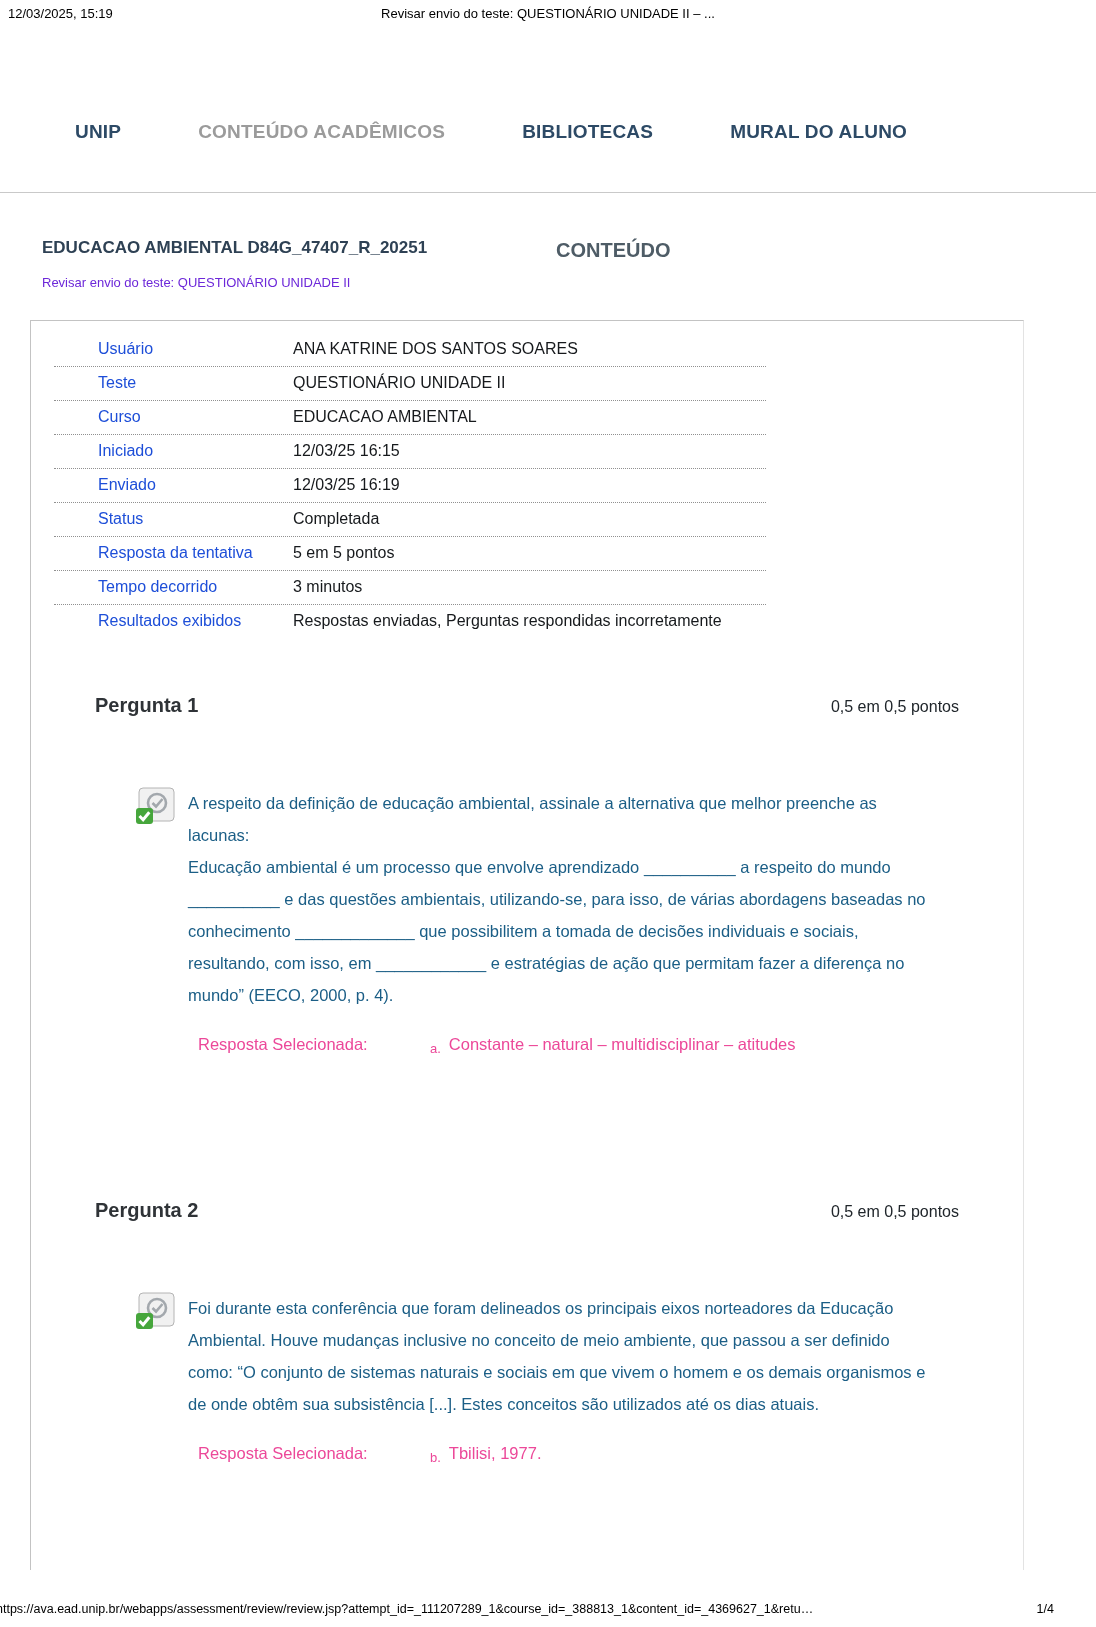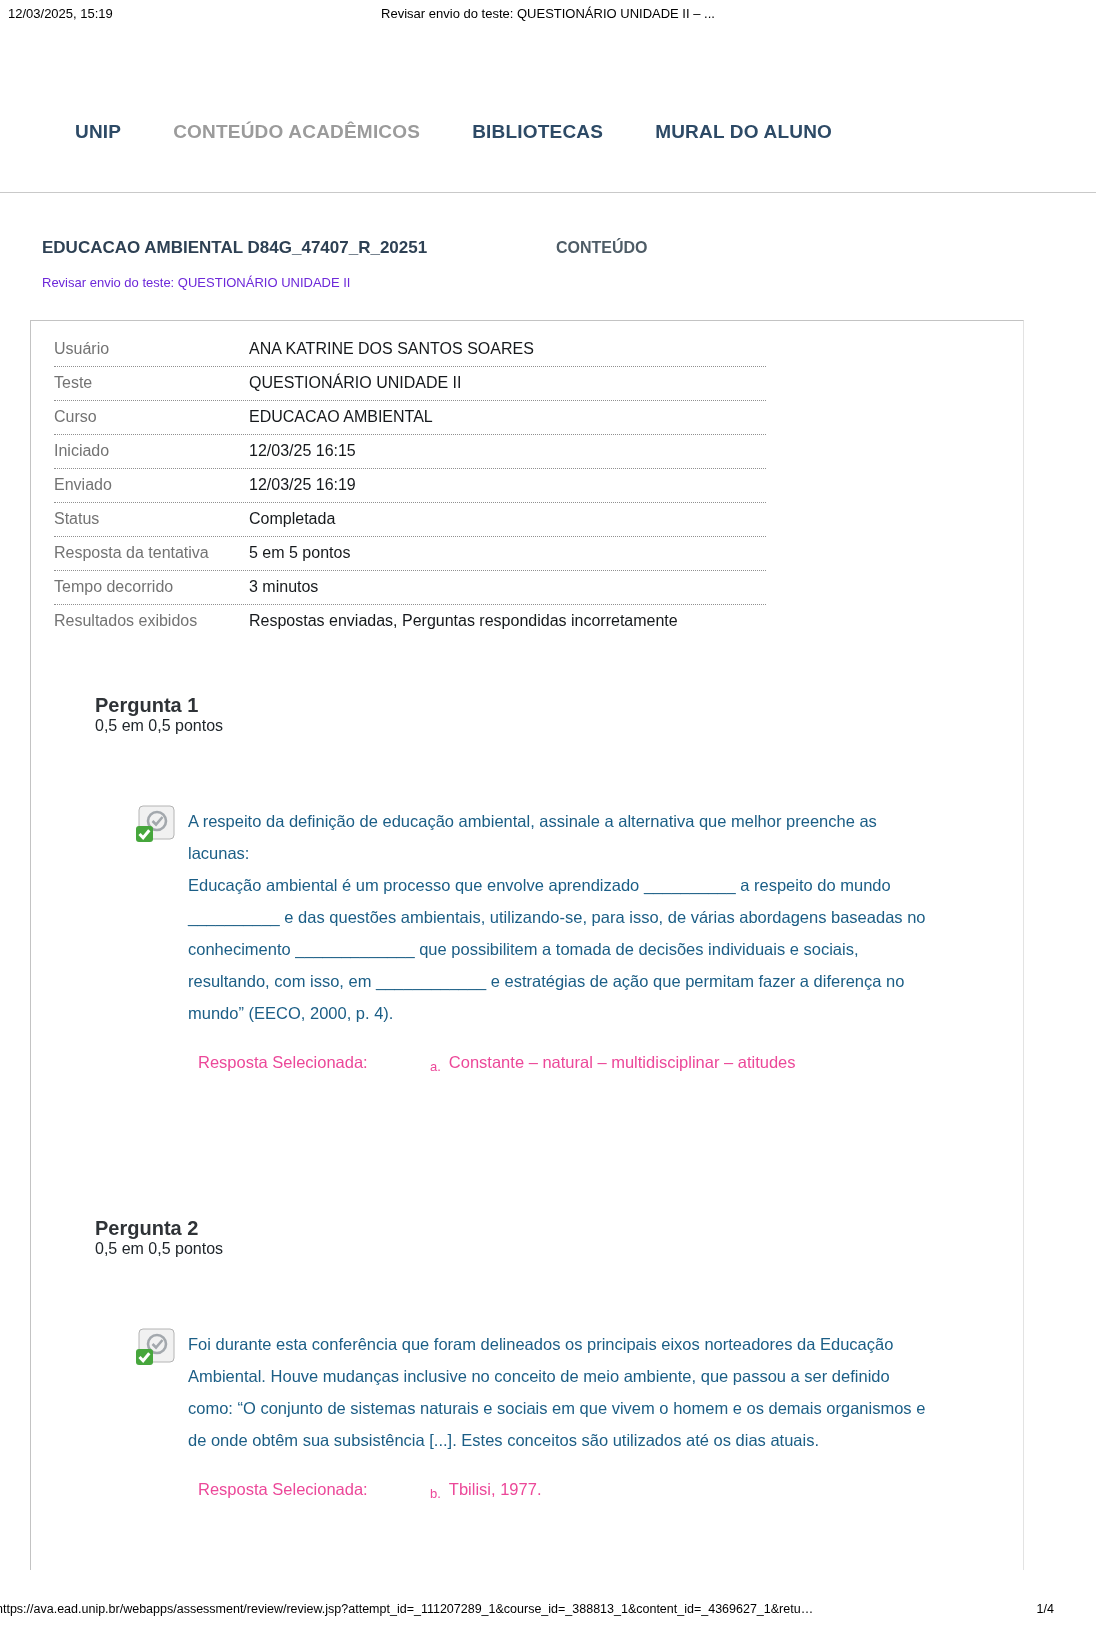--- a/index.html
+++ b/index.html
@@ -13,48 +13,48 @@
 
   
   .print-header { position: absolute; top: 6px; left: 8px; right: 8px; height: 18px; font-size: 13px; color: #000; }
   .ph-datetime { position: absolute; left: 0; top: 0; }
   .ph-title { position: absolute; left: 0; right: 0; top: 0; text-align: center; }
   .print-footer { position: absolute; bottom: 9px; left: 0; right: 0; height: 16px; font-size: 12.5px; color: #000; }
   .pf-url { position: absolute; left: -4px; top: 0; white-space: nowrap; }
   .pf-page { position: absolute; right: 42px; top: 0; }
 
   
-  .topnav { position: absolute; top: 121px; left: 75px; display: flex; gap: 52px; font-size: 19px; font-weight: bold; letter-spacing: 0.2px; }
+  .topnav { position: absolute; top: 121px; left: 75px; display: flex; gap: 77px; font-size: 19px; font-weight: bold; letter-spacing: 0.2px; }
   .topnav a { text-decoration: none; color: #2d4a66; cursor: pointer; }
   .topnav a.nav-gray { color: #9b9b9b; }
   .nav-divider { position: absolute; top: 192px; left: 0; width: 1096px; height: 0; border-top: 1px solid #c9c9c9; }
 
   
   .page-head { position: absolute; top: 238px; left: 42px; right: 42px; }
   .course-line { position: relative; height: 22px; }
   .course-title { font-size: 17px; font-weight: bold; color: #2e4154; }
-  .content-crumb { position: absolute; left: 514px; top: 1px; font-size: 16px; font-weight: 600; color: #4e5c66; text-decoration: none; cursor: pointer; }
+  .content-crumb { position: absolute; left: 514px; top: 1px; font-size: 20px; font-weight: 600; color: #4e5c66; text-decoration: none; cursor: pointer; }
   .subtitle { margin-top: 15px; font-size: 13px; color: #6d28d9; }
 
   
   .content-box {
     position: absolute; top: 320px; left: 30px; width: 994px; bottom: 57px;
     border-left: 1px solid #c3c3c3; border-top: 1px solid #c3c3c3; border-right: 1px solid #e3e3e3;
     overflow: hidden;
   }
 
   
   .summary { margin: 12px 0 0 23px; width: 712px; font-size: 16px; }
   .sum-row { display: flex; padding: 7px 0 8px; border-bottom: 1px dotted #909090; }
   .sum-row:last-child { border-bottom: none; }
-  .sum-label { width: 195px; flex: none; color: #737373; }
+  .sum-label { width: 195px; flex: none; color: #1d4ed8; margin-left: 44px; }
   .sum-value { color: #16191c; }
 
   
-  .q-head { margin: 56px 64px 0 64px; display: flex; justify-content: space-between; align-items: baseline; flex-direction: column; }
+  .q-head { margin: 56px 64px 0 64px; display: flex; justify-content: space-between; align-items: baseline; }
   .question + .question .q-head { margin-top: 145px; }
   .q-title { font-size: 20px; font-weight: bold; margin: 0; color: #2f3337; }
   .q-points { font-size: 16px; color: #20262b; }
   .q-body { display: flex; align-items: flex-start; margin: 70px 40px 0 104px; }
   .q-icon { flex: none; width: 40px; margin-right: 13px; }
   .q-icon svg { display: block; }
   .q-text { color: #1b5e86; font-size: 16.5px; line-height: 32px; max-width: 742px; }
   .q-text p { margin: 0; }
   .q-answer { margin: 24px 64px 0 167px; color: #ec4899; font-size: 16.5px; display: flex; align-items: baseline; }
   .ans-label { flex: none; width: 232px; }

